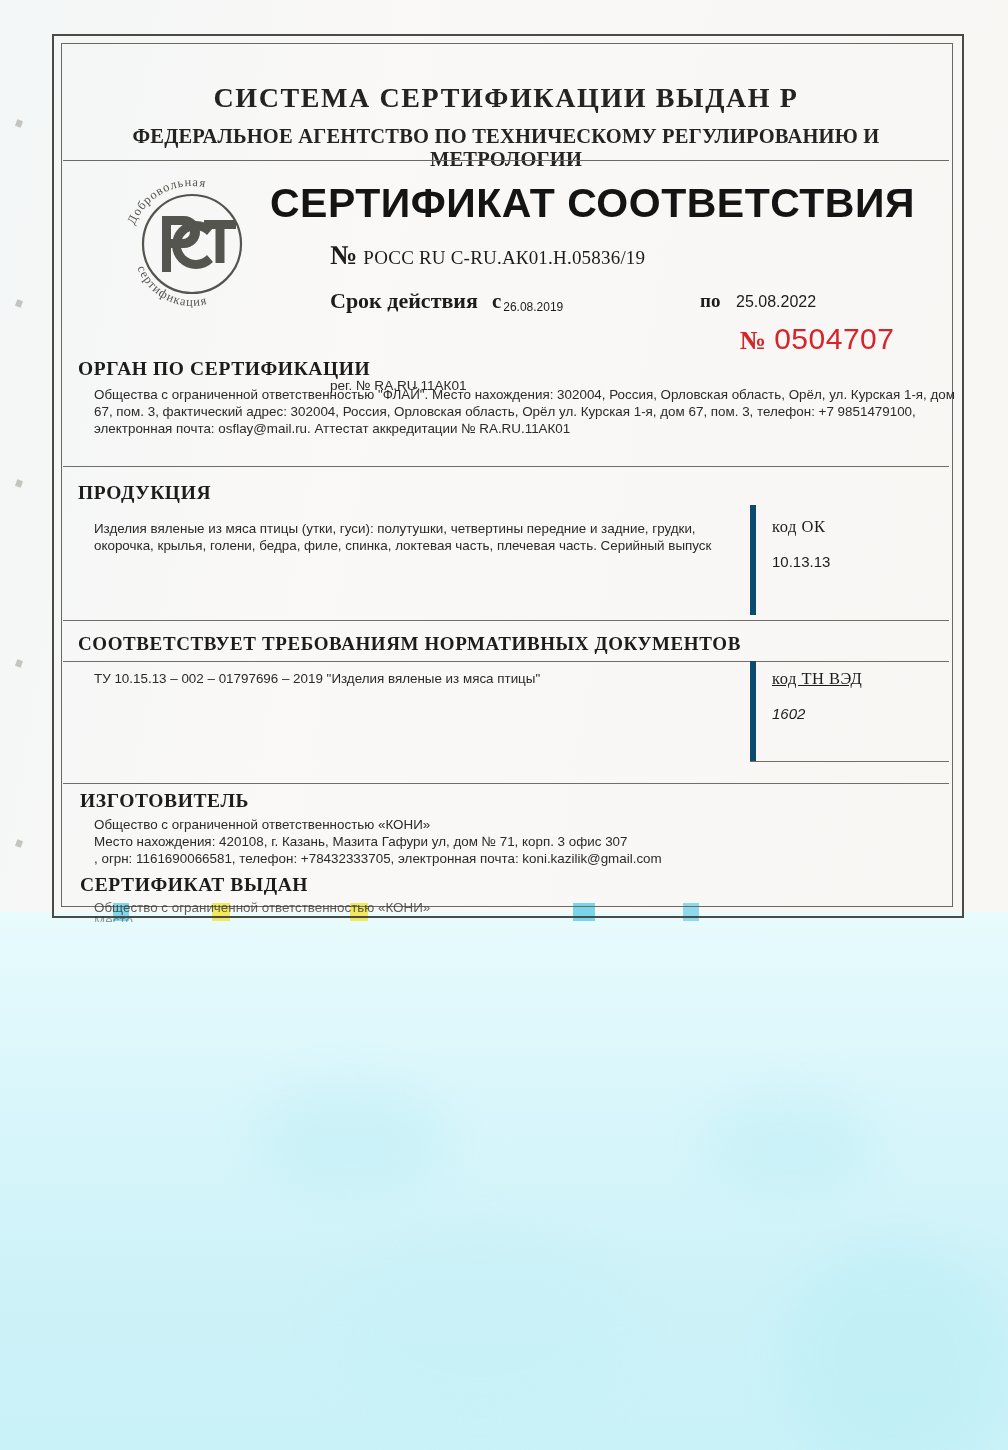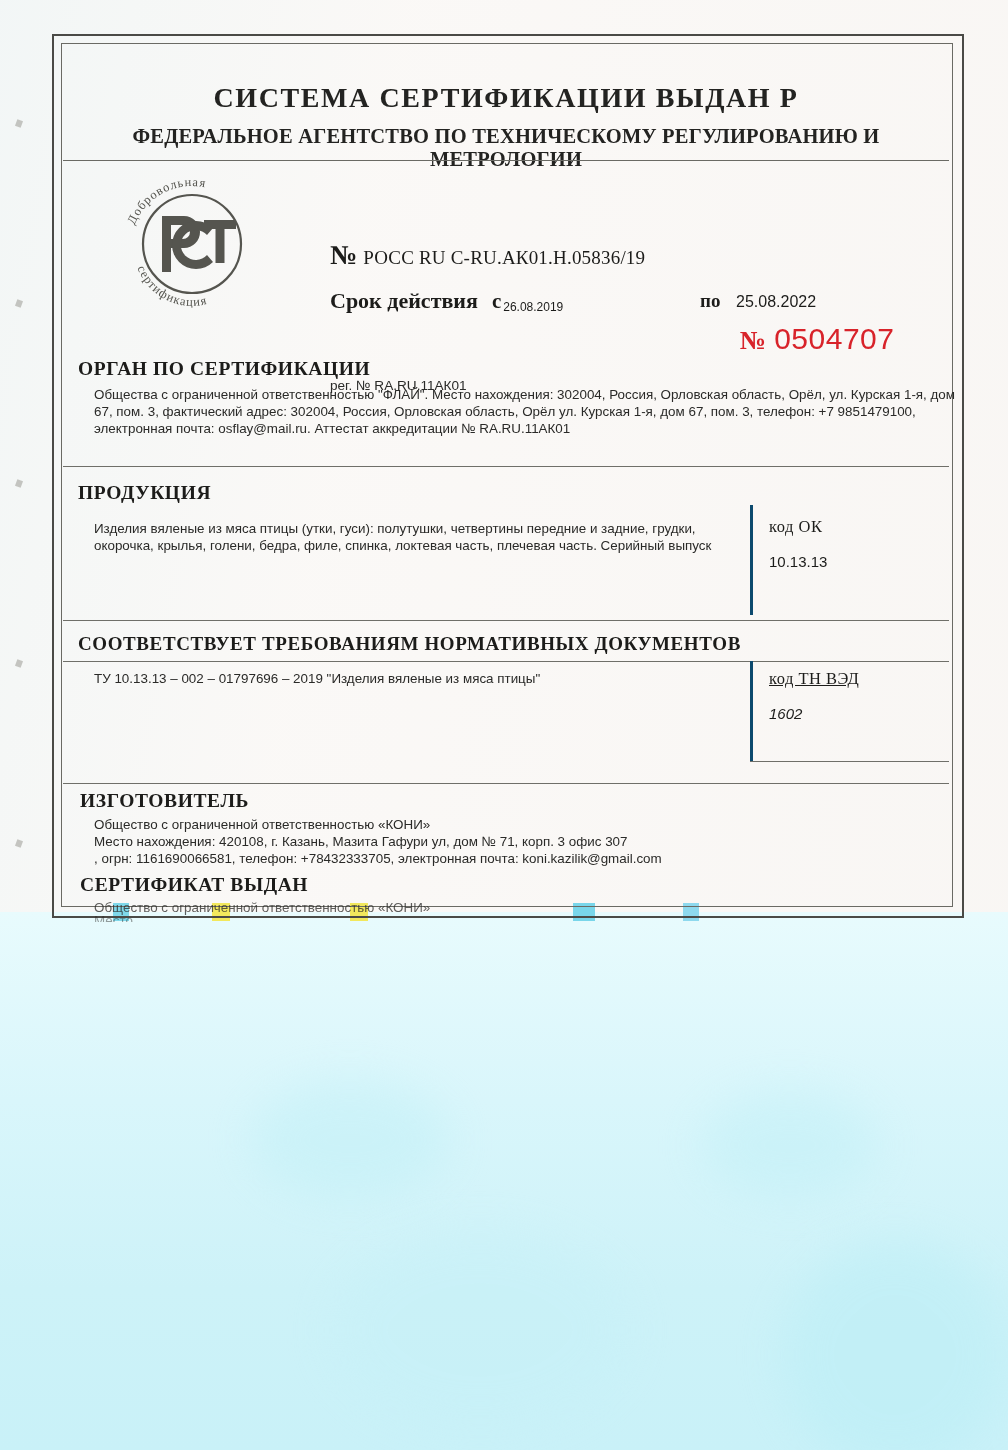--- a/index.html
+++ b/index.html
@@ -166,21 +166,21 @@
     font-size: 13.4px;
     line-height: 17px;
     color: #2a2a28;
     margin-left: 28px;
   }
 
   
   .rule { position: absolute; height: 1px; background: #6f6f69; }
 
   
-  .code-box { position: absolute; border-left: 3px solid #0c4a6e; }
+  .code-box { position: absolute; border-left: 6px solid #0c4a6e; }
   .code-title {
     font-family: "Liberation Serif", serif;
     font-size: 16.5px;
     color: #1c1c1a;
     letter-spacing: .5px;
   }
   .code-val {
     font-family: "Liberation Sans", sans-serif;
     font-size: 15px;
     color: #1c1c1a;
@@ -252,20 +252,21 @@
       </defs>
       <text font-family="Liberation Serif, serif" font-size="12.5" fill="#55554f" letter-spacing="1">
         <textPath href="#arcTop" startOffset="12%">Добровольная</textPath>
       </text>
       <text font-family="Liberation Serif, serif" font-size="12.5" fill="#55554f" letter-spacing="1">
         <textPath href="#arcBot" startOffset="11%">сертификация</textPath>
       </text>
     </svg>
   </div>
 
+  <div id="main-title">СЕРТИФИКАТ СООТВЕТСТВИЯ</div>
 
   <div id="num-line">
     <span id="num-sym">№</span>
     <span id="num-val">РОСС RU C-RU.АК01.Н.05836/19</span>
   </div>
 
   <div id="valid-line">
     <span id="valid-label">Срок действия</span>
     <span id="valid-from-pre">с</span>
     <span id="valid-from">26.08.2019</span>
@@ -288,21 +289,21 @@
 
   <div class="code-box" style="left:750px; top:505px; height:110px;">
     <div class="code-title" style="margin:12px 0 0 16px;">код ОК</div>
     <div class="code-val" style="margin-left:16px;">10.13.13</div>
   </div>
 
   <div class="rule" style="left:63px; top:620px; width:886px;"></div>
 
   <div class="sec-h" style="left:78px; top:633px; font-size:19px;">СООТВЕТСТВУЕТ ТРЕБОВАНИЯМ НОРМАТИВНЫХ ДОКУМЕНТОВ</div>
   <div class="rule" style="left:63px; top:661px; width:886px;"></div>
-  <div class="body-txt" style="left:66px; top:670px; width:660px;">ТУ 10.13.13 – 002 – 01797696 – 2019 "Изделия вяленые из мяса птицы"</div>
+  <div class="body-txt" style="left:66px; top:670px; width:660px;">ТУ 10.15.13 – 002 – 01797696 – 2019 "Изделия вяленые из мяса птицы"</div>
 
   <div class="code-box" style="left:750px; top:661px; height:100px;">
     <div class="code-title" style="margin:8px 0 0 16px;text-decoration:underline;">код ТН ВЭД</div>
     <div class="code-val" style="margin-left:16px;font-style:italic;">1602</div>
   </div>
 
   <div class="rule" style="left:750px; top:761px; width:199px;"></div>
   <div class="rule" style="left:63px; top:783px; width:886px;"></div>
 
   <div class="sec-h" style="left:80px; top:790px;">ИЗГОТОВИТЕЛЬ</div>

